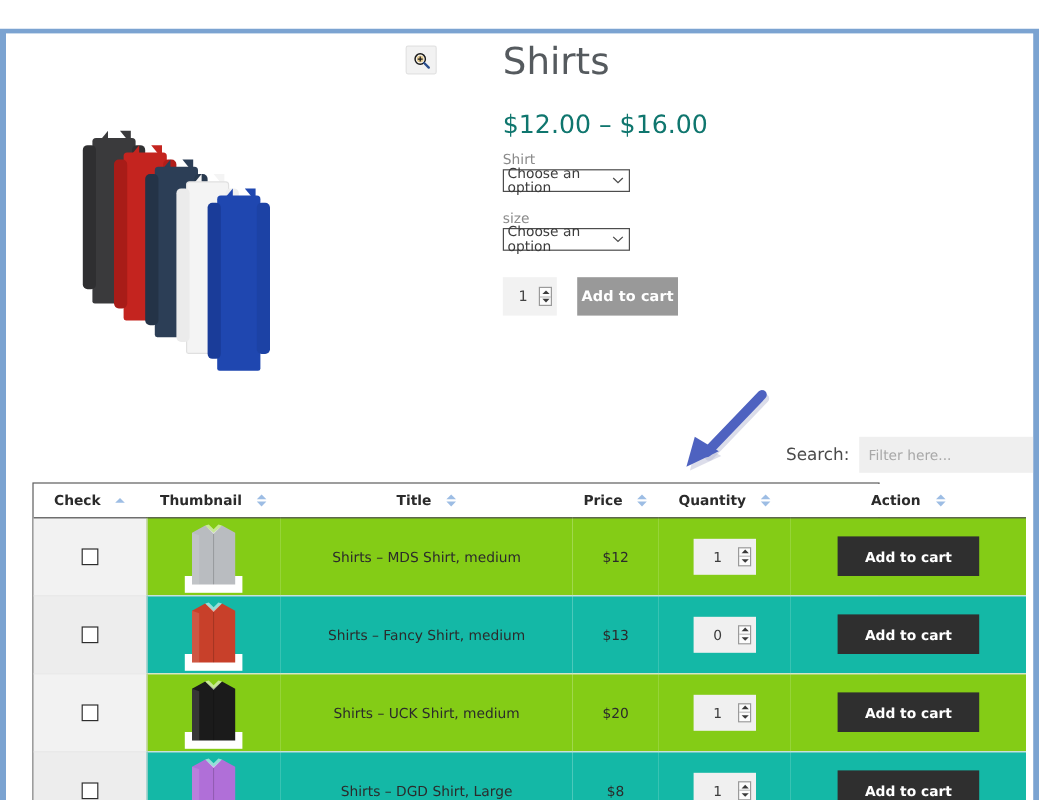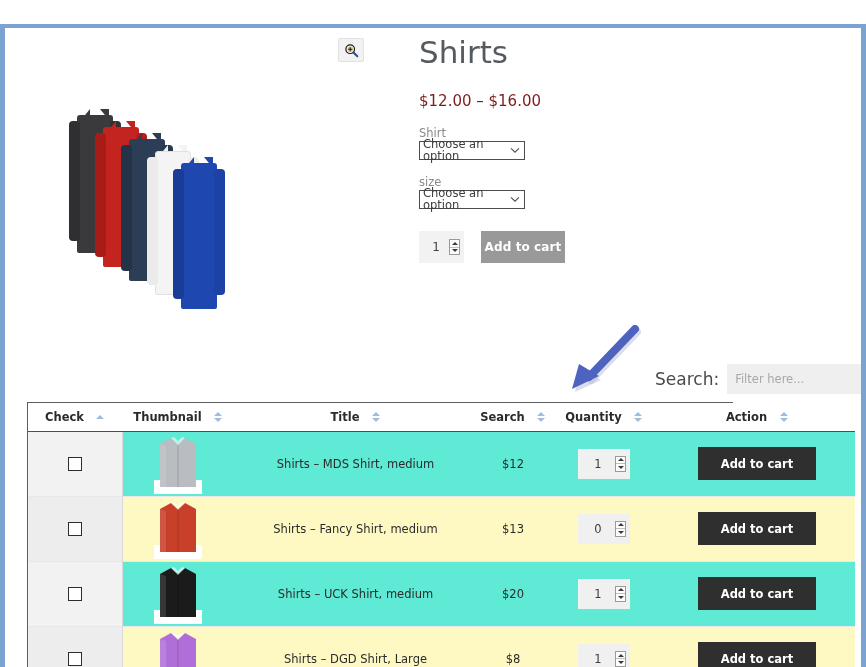--- a/index.html
+++ b/index.html
@@ -105,22 +105,22 @@
     font-size: 31px;
     font-weight: 400;
     color: #555a5e;
     letter-spacing: 0px;
     font-family: "DejaVu Sans", sans-serif;
   }
 
   #product-price {
     position: absolute;
     left: 10px; top: 64px;
-    font-size: 15px;
-    color: #7f1d1d;
+    font-size: 21px;
+    color: #0f766e;
     font-family: "DejaVu Sans", sans-serif;
   }
 
   .attr-label {
     position: absolute;
     font-size: 11.5px;
     color: #8a8a8a;
     font-family: "DejaVu Sans", sans-serif;
   }
 
@@ -243,21 +243,21 @@
 
   
   #search-wrap {
     position: absolute;
     left: 650px; top: 336px;
     width: 206px; height: 30px;
     display: flex;
     align-items: center;
   }
   #search-label {
-    font-size: 17px;
+    font-size: 14px;
     color: #4a4a4a;
     font-family: "DejaVu Sans", sans-serif;
     margin-right: 8px;
     white-space: nowrap;
   }
   #search-input {
     flex: 1;
     height: 30px;
     background: #efefef;
     border: none;
@@ -342,22 +342,22 @@
   .col-title  { width: 243px; }
   .col-price  { width: 72px; }
   .col-qty    { width: 110px; }
   .col-action { width: 196px; }
 
   td.cell-check {
     background: #f2f2f2;
     border-right: 1px solid #d9d9d9;
   }
   tr.row-odd td.cell-check { background: #ededed; }
-  tr.row-odd td:not(.cell-check) { background: #fef9c3; }
-  tr.row-even td:not(.cell-check) { background: #5eead4; }
+  tr.row-odd td:not(.cell-check) { background: #14b8a6; }
+  tr.row-even td:not(.cell-check) { background: #84cc16; }
 
   .row-checkbox {
     width: 14px; height: 14px;
     border: 1px solid #2d2d2d;
     background: #ffffff;
     display: inline-block;
     cursor: pointer;
     vertical-align: middle;
   }
 
@@ -551,21 +551,21 @@
               <span class="th-inner">
                 <span>Title</span>
                 <span class="sort-both">
                     <span class="s-up"></span>
                     <span class="s-dn"></span>
                   </span>
               </span>
             </th>
             <th>
               <span class="th-inner">
-                <span>Search</span>
+                <span>Price</span>
                 <span class="sort-both">
                     <span class="s-up"></span>
                     <span class="s-dn"></span>
                   </span>
               </span>
             </th>
             <th>
               <span class="th-inner">
                 <span>Quantity</span>
                 <span class="sort-both">

